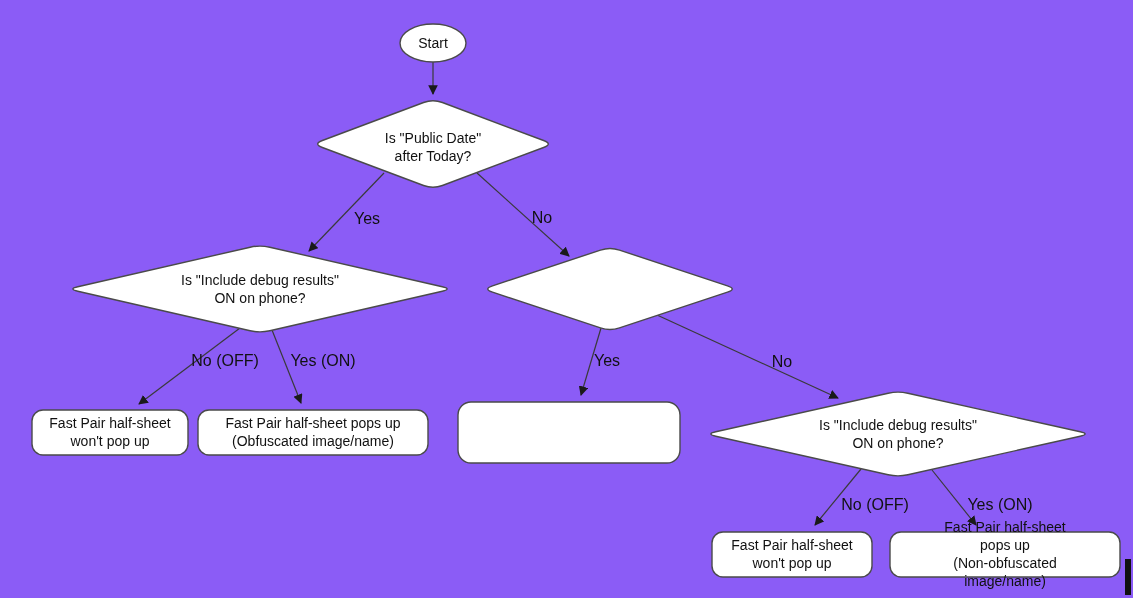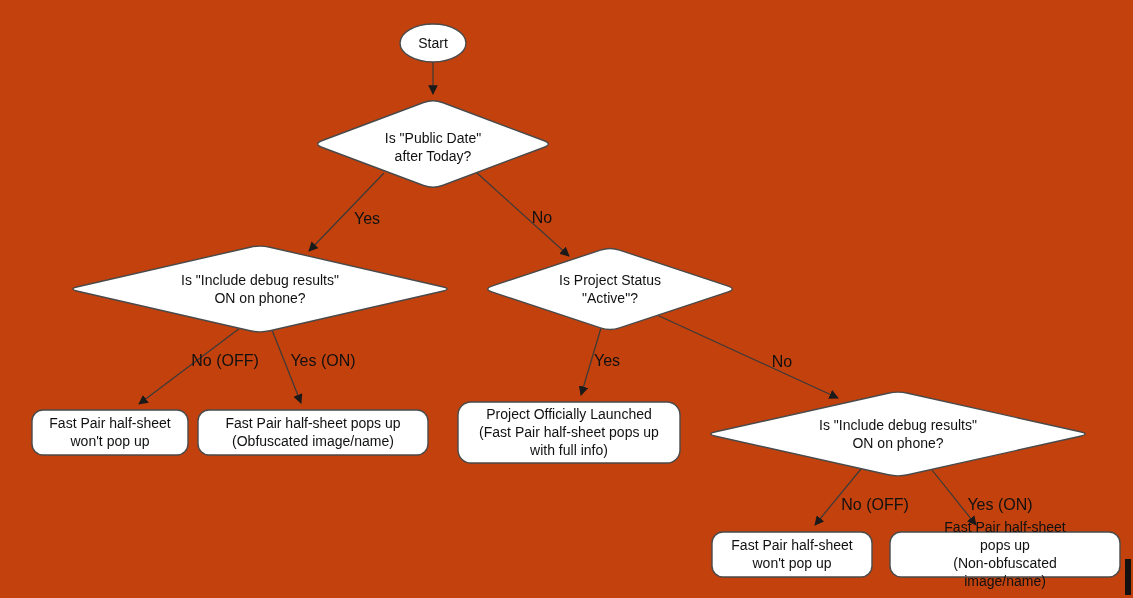--- a/index.html
+++ b/index.html
@@ -4,21 +4,21 @@
 <style>
   html, body {
     margin: 0;
     padding: 0;
     background: #ffffff;
   }
   .canvas {
     position: relative;
     width: 1133px;
     height: 598px;
-    background: #c2410c;
+    background: #8b5cf6;
     overflow: hidden;
     font-family: "Liberation Sans", sans-serif;
   }
   .canvas svg {
     position: absolute;
     left: 0;
     top: 0;
   }
   .shape {
     fill: #ffffff;
@@ -96,31 +96,26 @@
       <rect class="shape" x="712" y="532" width="160" height="45" rx="11"></rect>
       <rect class="shape" x="890" y="532" width="230" height="45" rx="11"></rect>
     </g>
   </svg>
 
   <div class="lbl" style="left:433px; top:43px;">Start</div>
   <div class="lbl" style="left:433px; top:147px;">Is "Public Date"
 after Today?</div>
   <div class="lbl" style="left:260px; top:289px;">Is "Include debug results"
 ON on phone?</div>
-  <div class="lbl" style="left:610px; top:289px;">Is Project Status
-"Active"?</div>
   <div class="lbl" style="left:898px; top:434px;">Is "Include debug results"
 ON on phone?</div>
   <div class="lbl" style="left:110px; top:432px;">Fast Pair half-sheet
 won't pop up</div>
   <div class="lbl" style="left:313px; top:432px;">Fast Pair half-sheet pops up
 (Obfuscated image/name)</div>
-  <div class="lbl" style="left:569px; top:432px;">Project Officially Launched
-(Fast Pair half-sheet pops up
-with full info)</div>
   <div class="lbl" style="left:792px; top:554px;">Fast Pair half-sheet
 won't pop up</div>
   <div class="lbl" style="left:1005px; top:554px;">Fast Pair half-sheet pops up
 (Non-obfuscated image/name)</div>
 
   <div class="edge-lbl" style="left:367px; top:219px;">Yes</div>
   <div class="edge-lbl" style="left:542px; top:218px;">No</div>
   <div class="edge-lbl" style="left:225px; top:361px;">No (OFF)</div>
   <div class="edge-lbl" style="left:323px; top:361px;">Yes (ON)</div>
   <div class="edge-lbl" style="left:607px; top:361px;">Yes</div>

